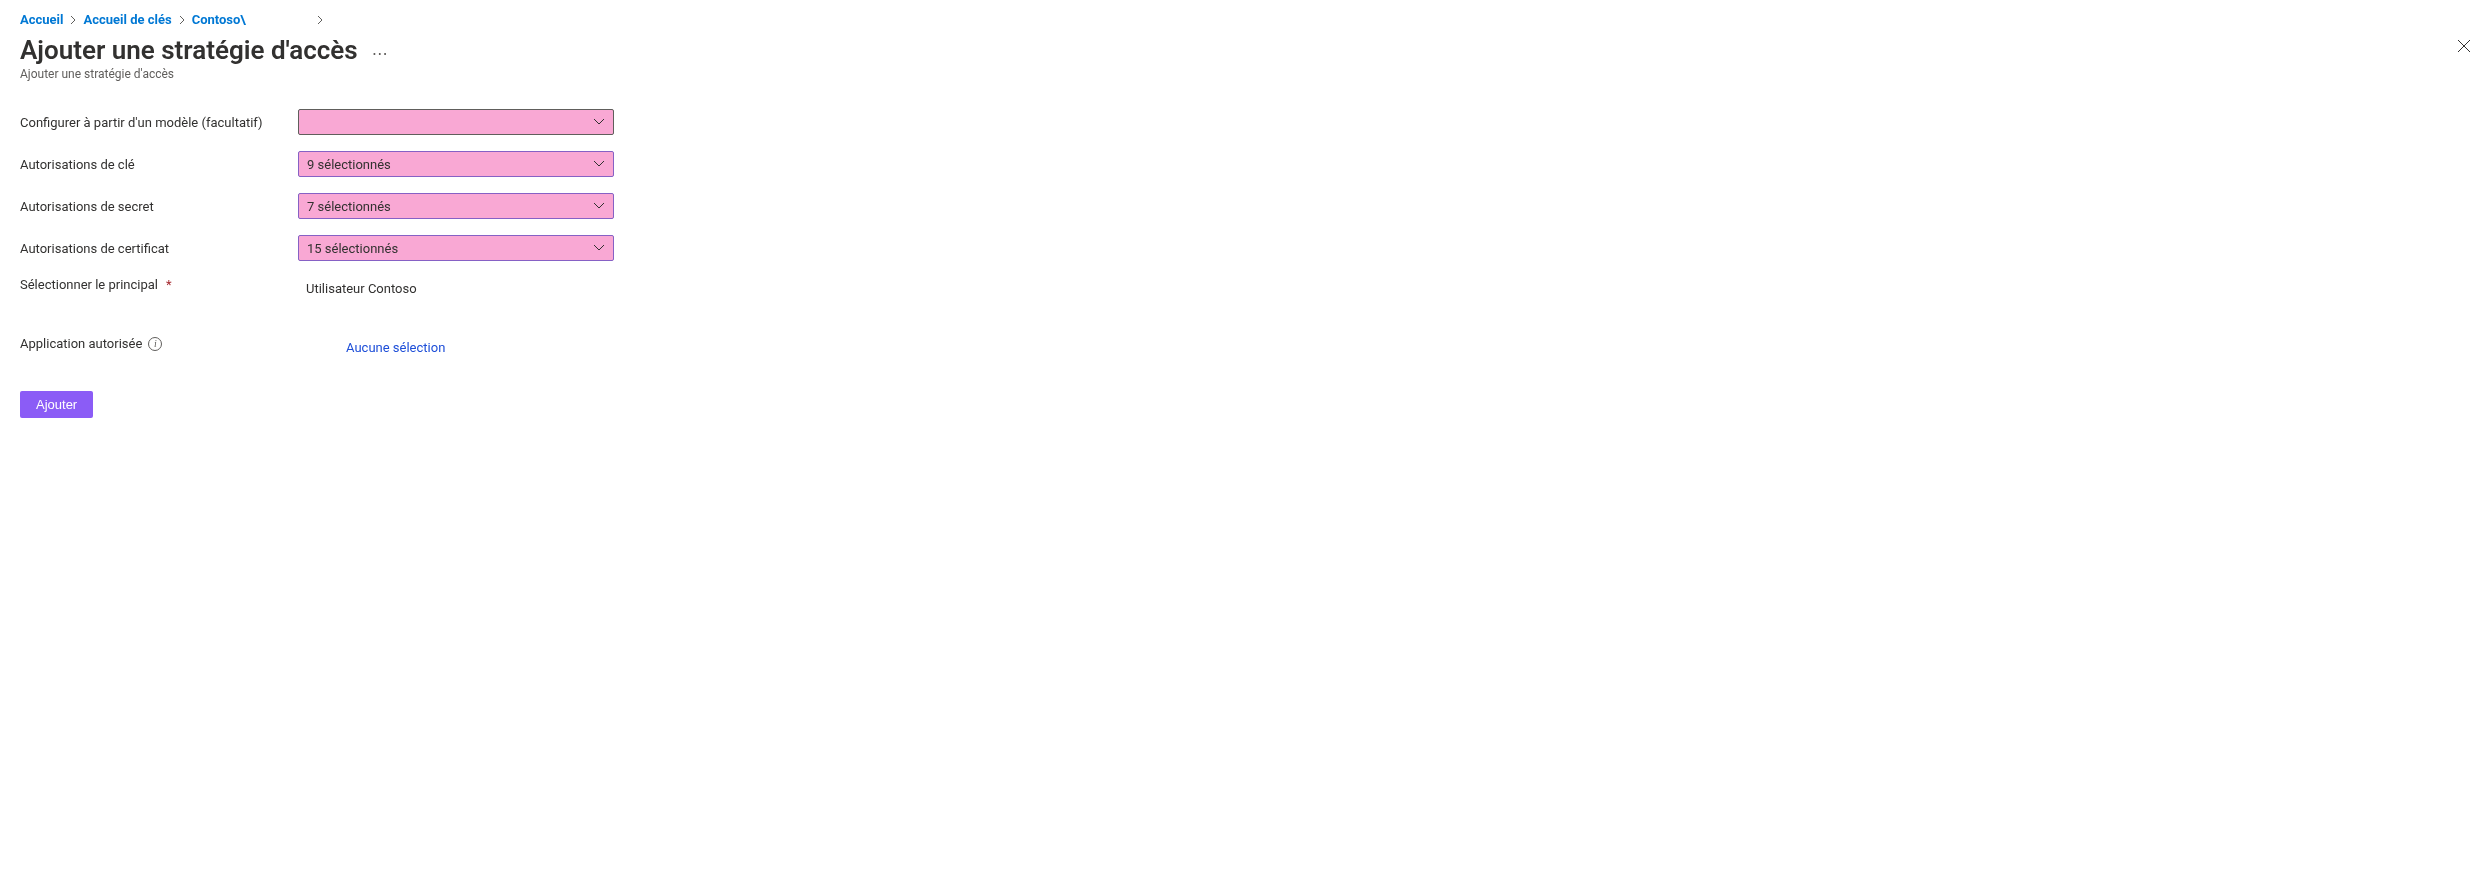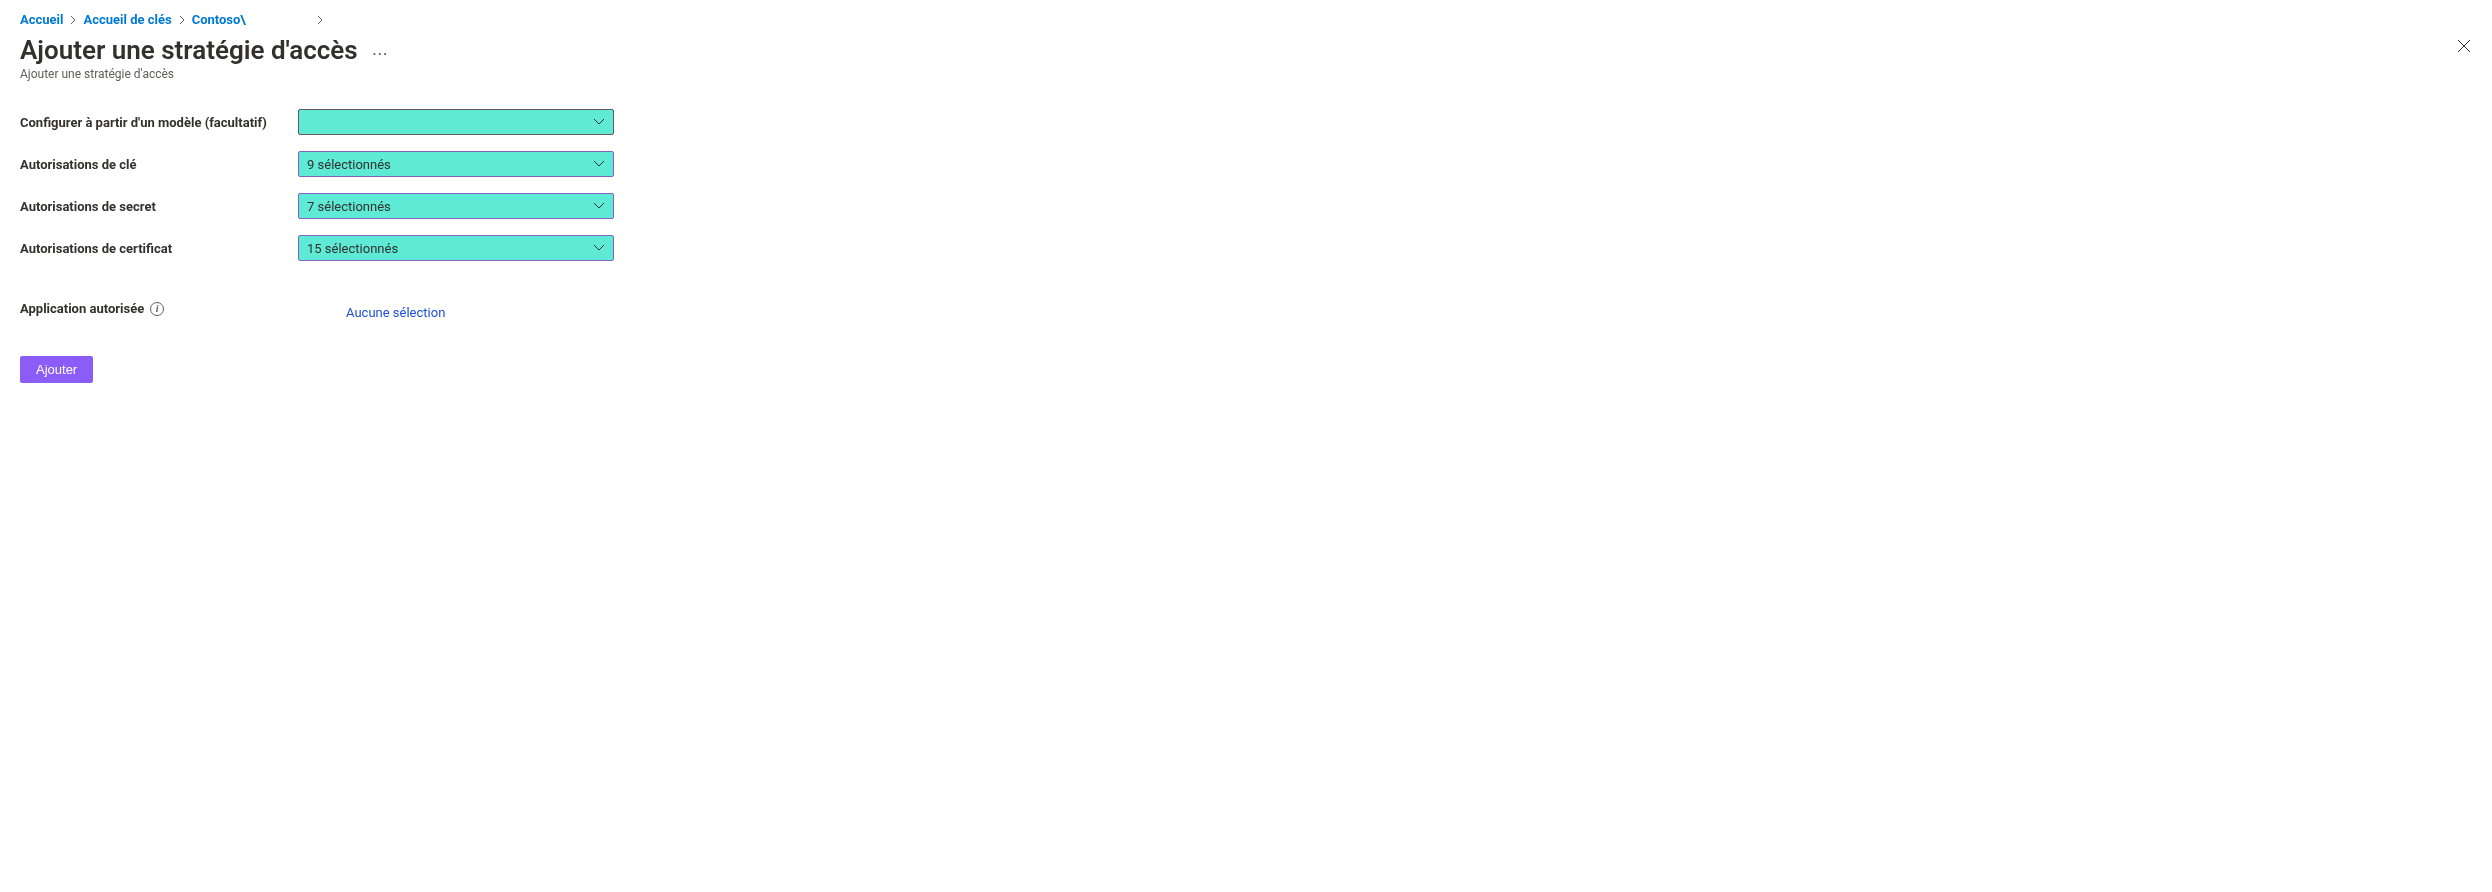--- a/index.html
+++ b/index.html
@@ -79,21 +79,20 @@
   .form-row.top-align { align-items: flex-start; }
   .form-label {
     width: 278px;
     flex: 0 0 278px;
     font-size: 13px;
     color: #323130;
     display: flex;
     align-items: center;
     gap: 6px;
     padding-top: 0;
-    font-weight: bold;
   }
   .req { color: #a4262c; margin-left:2px; }
   .info-icon {
     display:inline-flex;
     width:14px; height:14px;
     border:1px solid #605e5c;
     border-radius:50%;
     font-size:10px;
     align-items:center;
     justify-content:center;
@@ -104,21 +103,21 @@
   .dropdown {
     width: 316px;
     height: 26px;
     border: 1px solid #605e5c;
     border-radius: 2px;
     display: flex;
     align-items: center;
     justify-content: space-between;
     padding: 0 8px;
     font-size: 13px;
-    background: #5eead4;
+    background: #f9a8d4;
     cursor: pointer;
   }
   .dropdown.highlight {
     border-color: #8661c5;
   }
   .dropdown .chev {
     flex: 0 0 auto;
     display:inline-flex;
   }
   .chev svg { display:block; }
@@ -224,20 +223,27 @@
       <div class="dropdown highlight">
         <span>15 sélectionnés</span>
         <span class="chev">
           <svg width="12" height="8" viewBox="0 0 12 8">
               <path d="M1 1 L6 6 L11 1" fill="none" stroke="#323130" stroke-width="1"></path>
             </svg>
         </span>
       </div>
     </div>
 
+    <div class="form-row top-align">
+      <div class="form-label">
+        <span>Sélectionner le principal</span>
+          <span class="req">*</span>
+      </div>
+      <div class="field-text">Utilisateur Contoso</div>
+    </div>
 
     <div class="form-row top-align" style="margin-top:24px;gap:40px;">
       <div class="form-label">
         <span>Application autorisée</span>
         <span class="info-icon">i</span>
       </div>
       <div class="field-text link-text">Aucune sélection</div>
     </div>
 
     <button class="btn-primary">Ajouter</button>

